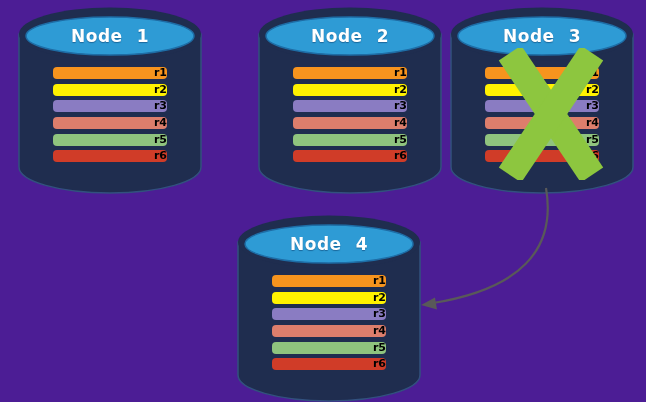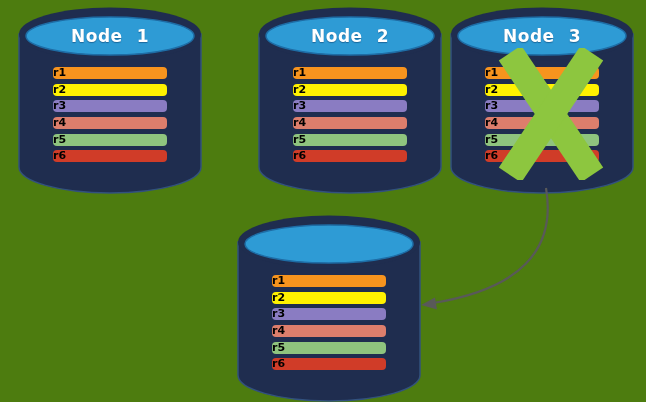--- a/index.html
+++ b/index.html
@@ -1,35 +1,35 @@
 <!DOCTYPE html>
 <html><head>
 <meta charset="utf-8">
 <style>
   html,body{margin:0;padding:0;background:#ffffff;}
   .stage{
-    position:relative;width:646px;height:402px;background:#4d7c0f;
+    position:relative;width:646px;height:402px;background:#4c1d95;
     font-family:"DejaVu Sans","Liberation Sans",sans-serif;overflow:hidden;
   }
   .node{position:absolute;width:184px;height:187px;}
   .cyl{position:absolute;left:0;top:0;width:184px;height:187px;display:block;}
   .cyl-body{stroke:#32517e;stroke-width:1.5;}
   .cyl-top{stroke:#1e6da6;stroke-width:1.5;}
   .node-title{
     position:absolute;left:0;top:17px;width:100%;height:24px;line-height:24px;
     text-align:center;color:#ffffff;font-size:17px;font-weight:bold;
     word-spacing:0.45em;letter-spacing:0.5px;
     text-shadow:0 1px 1px rgba(9,62,110,0.55);
   }
   .bars{
     position:absolute;left:35px;top:60px;width:114px;
     display:flex;flex-direction:column;gap:4.7px;
   }
   .bar{
-    height:12px;border-radius:4px;display:flex;align-items:center;justify-content:flex-start;
+    height:12px;border-radius:4px;display:flex;align-items:center;justify-content:flex-end;
   }
   .bar span{
     font-size:11px;line-height:12px;font-weight:bold;color:#000000;
   }
   .x-mark{position:absolute;left:45px;top:41px;width:112px;height:132px;display:block;}
   .arrow-layer{position:absolute;left:0;top:0;width:646px;height:402px;display:block;pointer-events:none;}
 </style>
 </head>
 <body>
 
@@ -125,20 +125,21 @@
       <line x1="97" y1="5" x2="15" y2="127" stroke-width="27" stroke-linecap="butt" stroke="#8DC63F"></line>
     </svg>
   </div>
 
   <div class="node" style="left:237px;top:215px;">
     <svg class="cyl" viewBox="0 0 184 187">
       <path class="cyl-body" d="M1,27 L1,160 A91,26 0 0 0 183,160 L183,27 Z" fill="#1F2D4F"></path>
       <ellipse cx="92" cy="27" rx="91" ry="26.5" fill="#1F2D4F"></ellipse>
       <ellipse class="cyl-top" cx="92" cy="29" rx="84" ry="19" fill="#2E9BD5"></ellipse>
     </svg>
+    <div class="node-title">Node 4</div>
     <div class="bars">
       <div class="bar" style="background-color: rgb(247, 148, 30);">
           <span>r1</span>
         </div>
       <div class="bar" style="background-color: rgb(255, 242, 0);">
           <span>r2</span>
         </div>
       <div class="bar" style="background-color: rgb(138, 124, 194);">
           <span>r3</span>
         </div>

